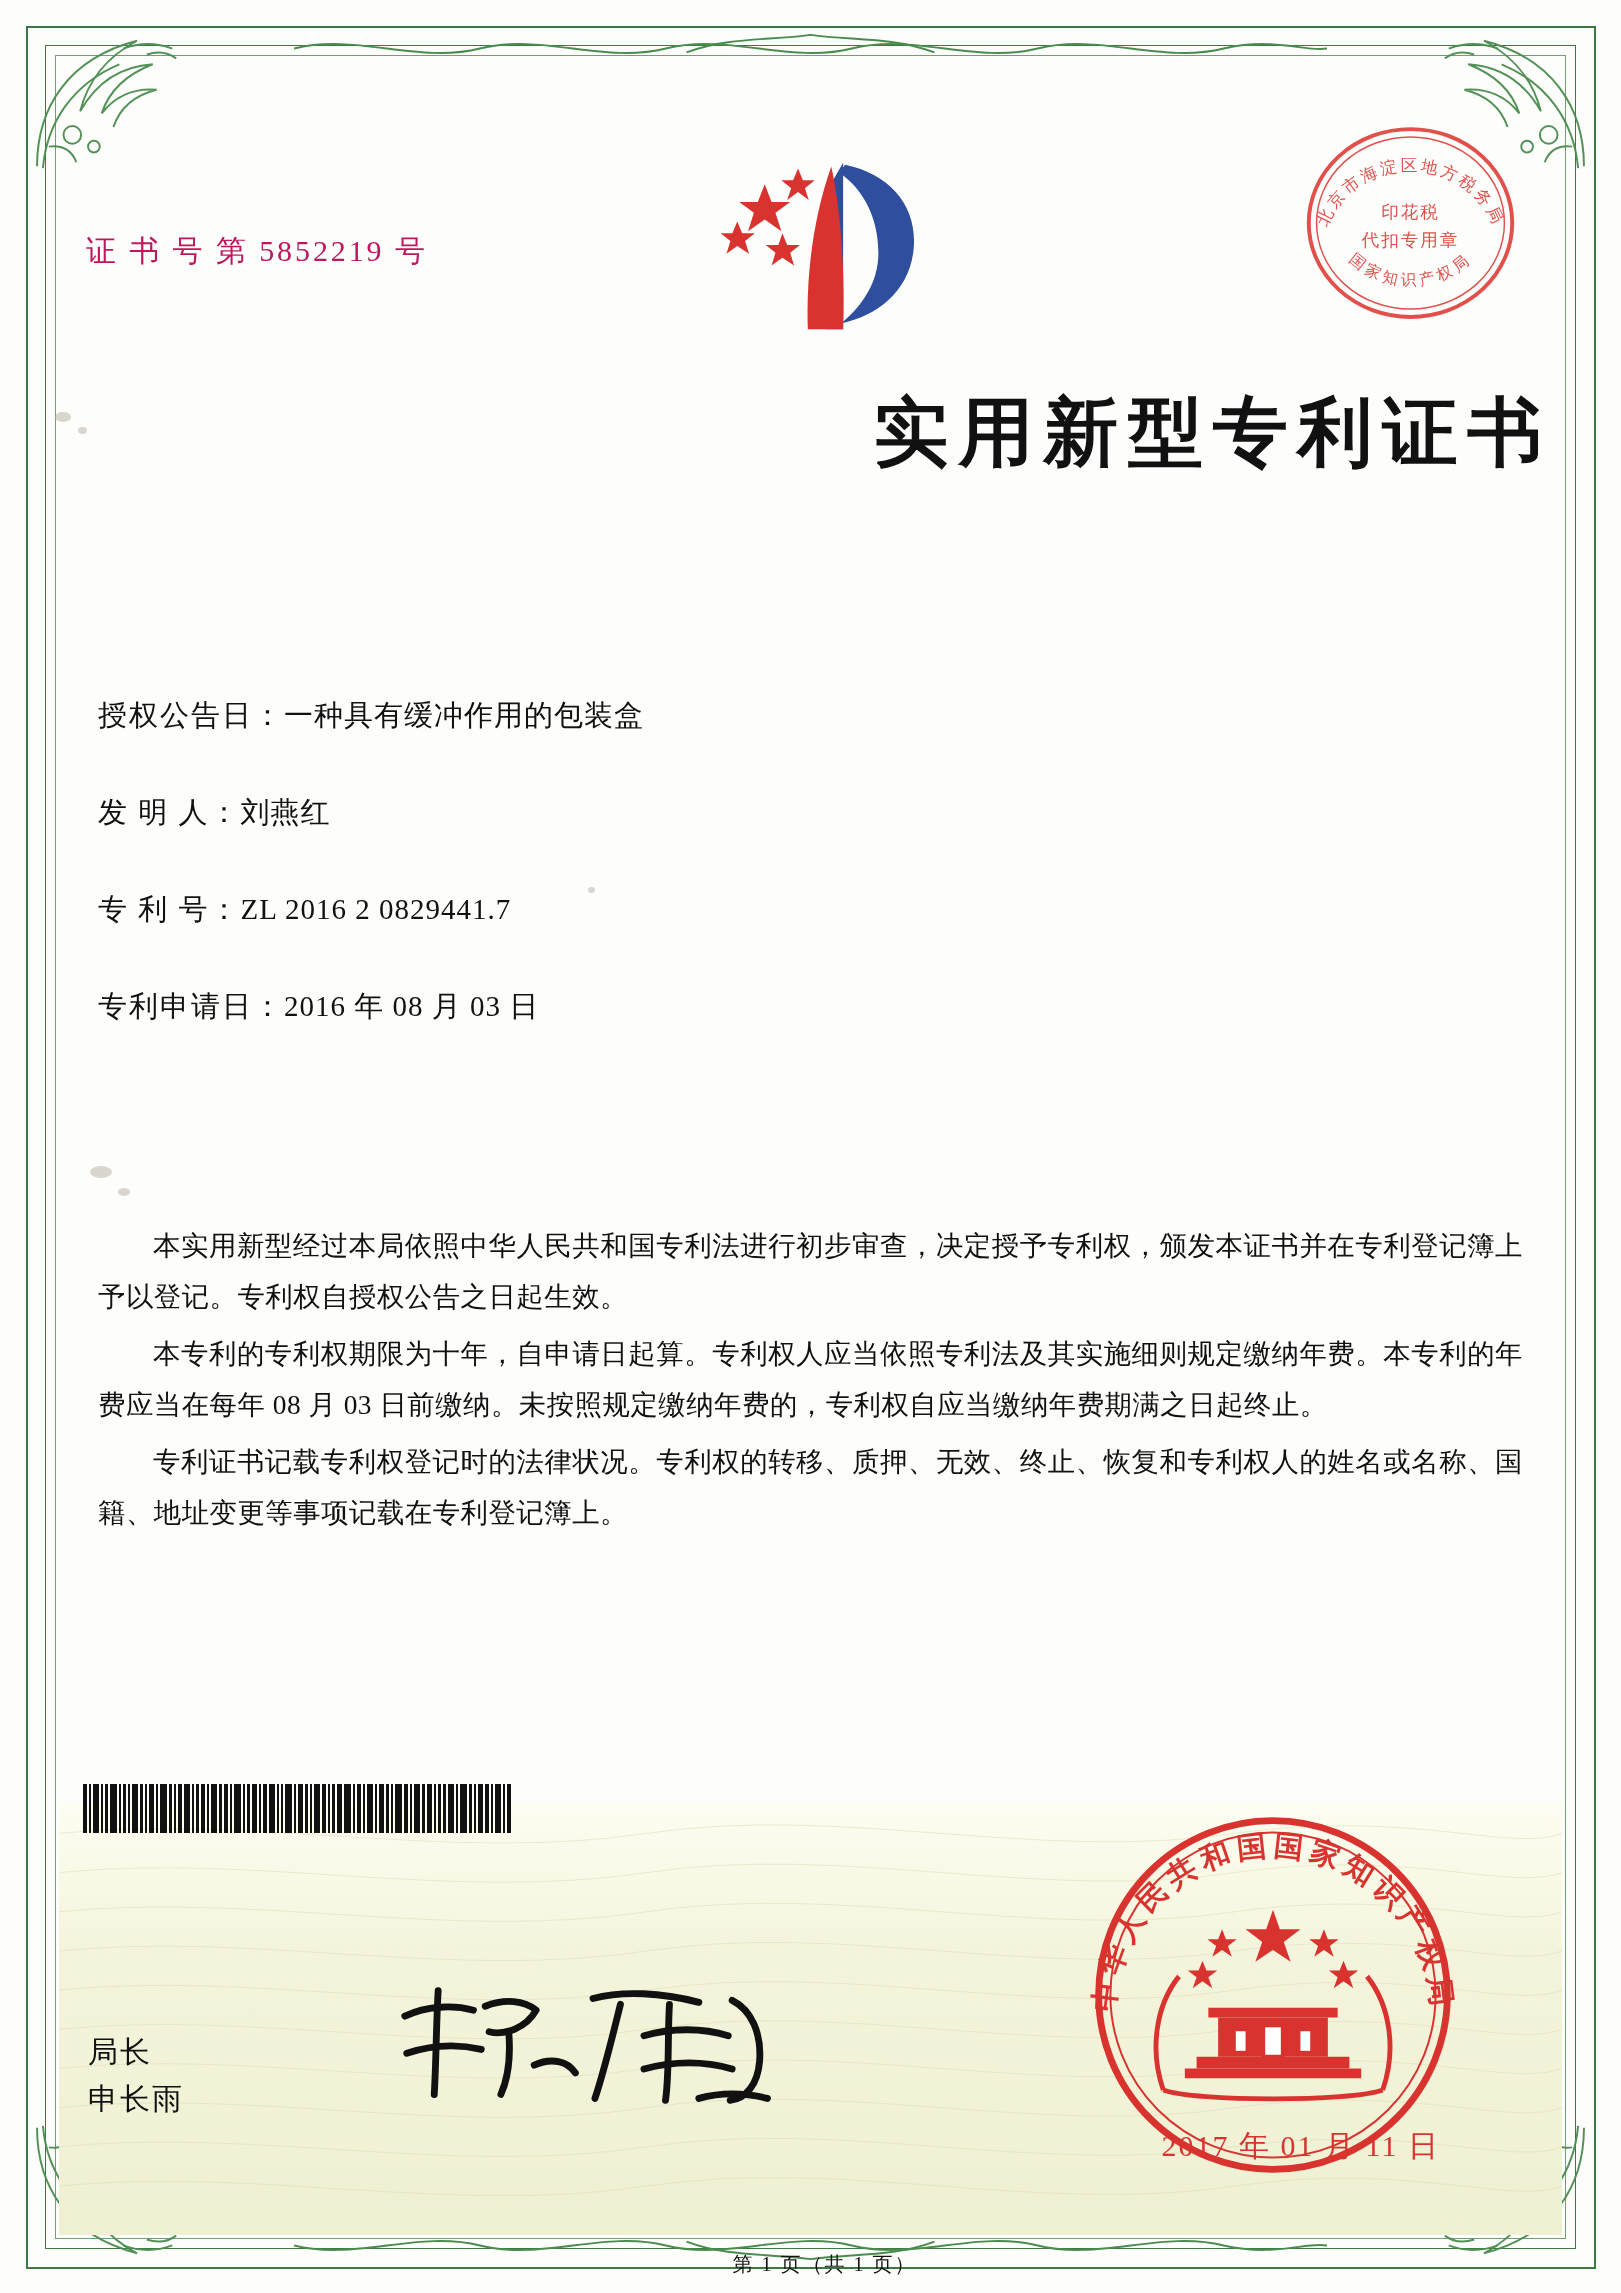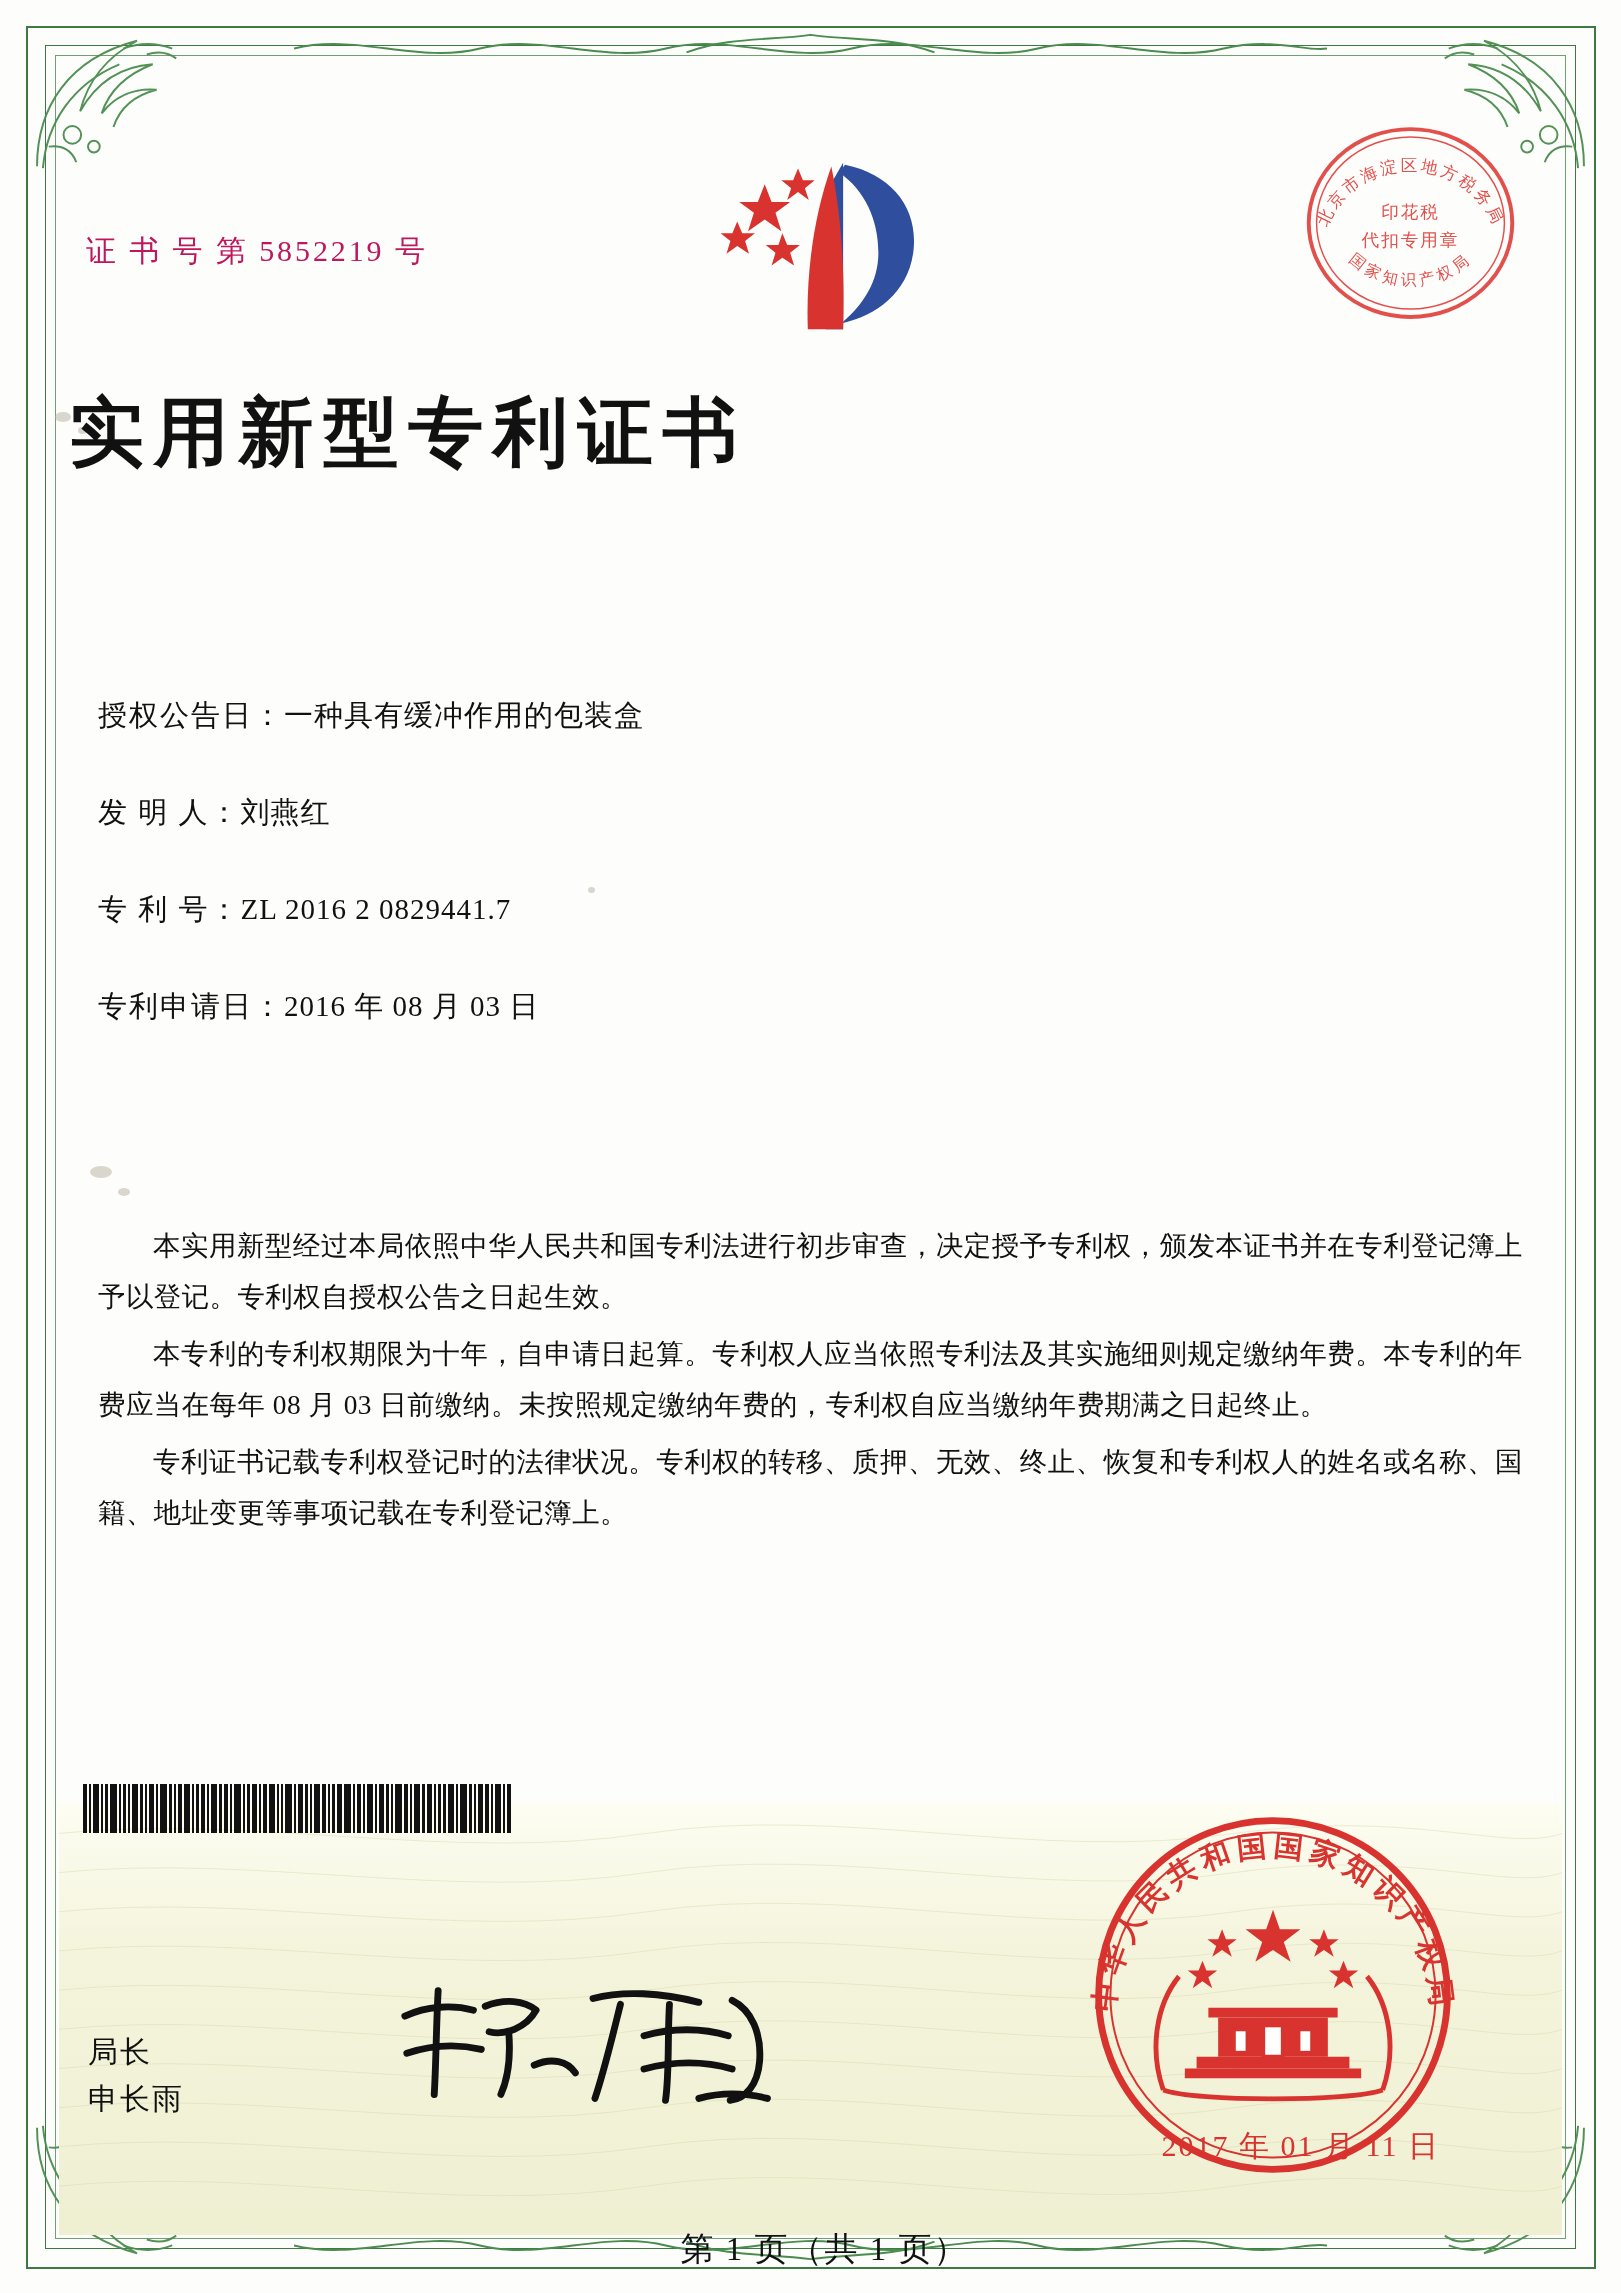--- a/index.html
+++ b/index.html
@@ -96,21 +96,21 @@
     width: 225px;
     height: 211px;
   }
   .tax-stamp svg { width: 100%; height: 100%; display: block; }
 
   
   .title {
     position: absolute;
     left: 0; right: 0;
     top: 314px;
-    text-align: left;
+    text-align: right;
     font-size: 75px;
     font-weight: bold;
     letter-spacing: 9.8px;
     color: #111;
     font-family: "Liberation Serif", serif;
   }
 
   
   .fields {
     position: absolute;
@@ -213,23 +213,23 @@
     font-size: 30px;
     color: #d8332e;
     letter-spacing: 2px;
     white-space: nowrap;
   }
 
   
   .footer {
     position: absolute;
     left: 0; right: 0;
-    bottom: 22px;
+    bottom: 16px;
     text-align: center;
-    font-size: 33px;
+    font-size: 20px;
     color: #111;
     letter-spacing: 2px;
     margin-left: 28px;
   }
 
   
   .speck {
     position: absolute;
     background: #b9b6a8;
     border-radius: 50%;

